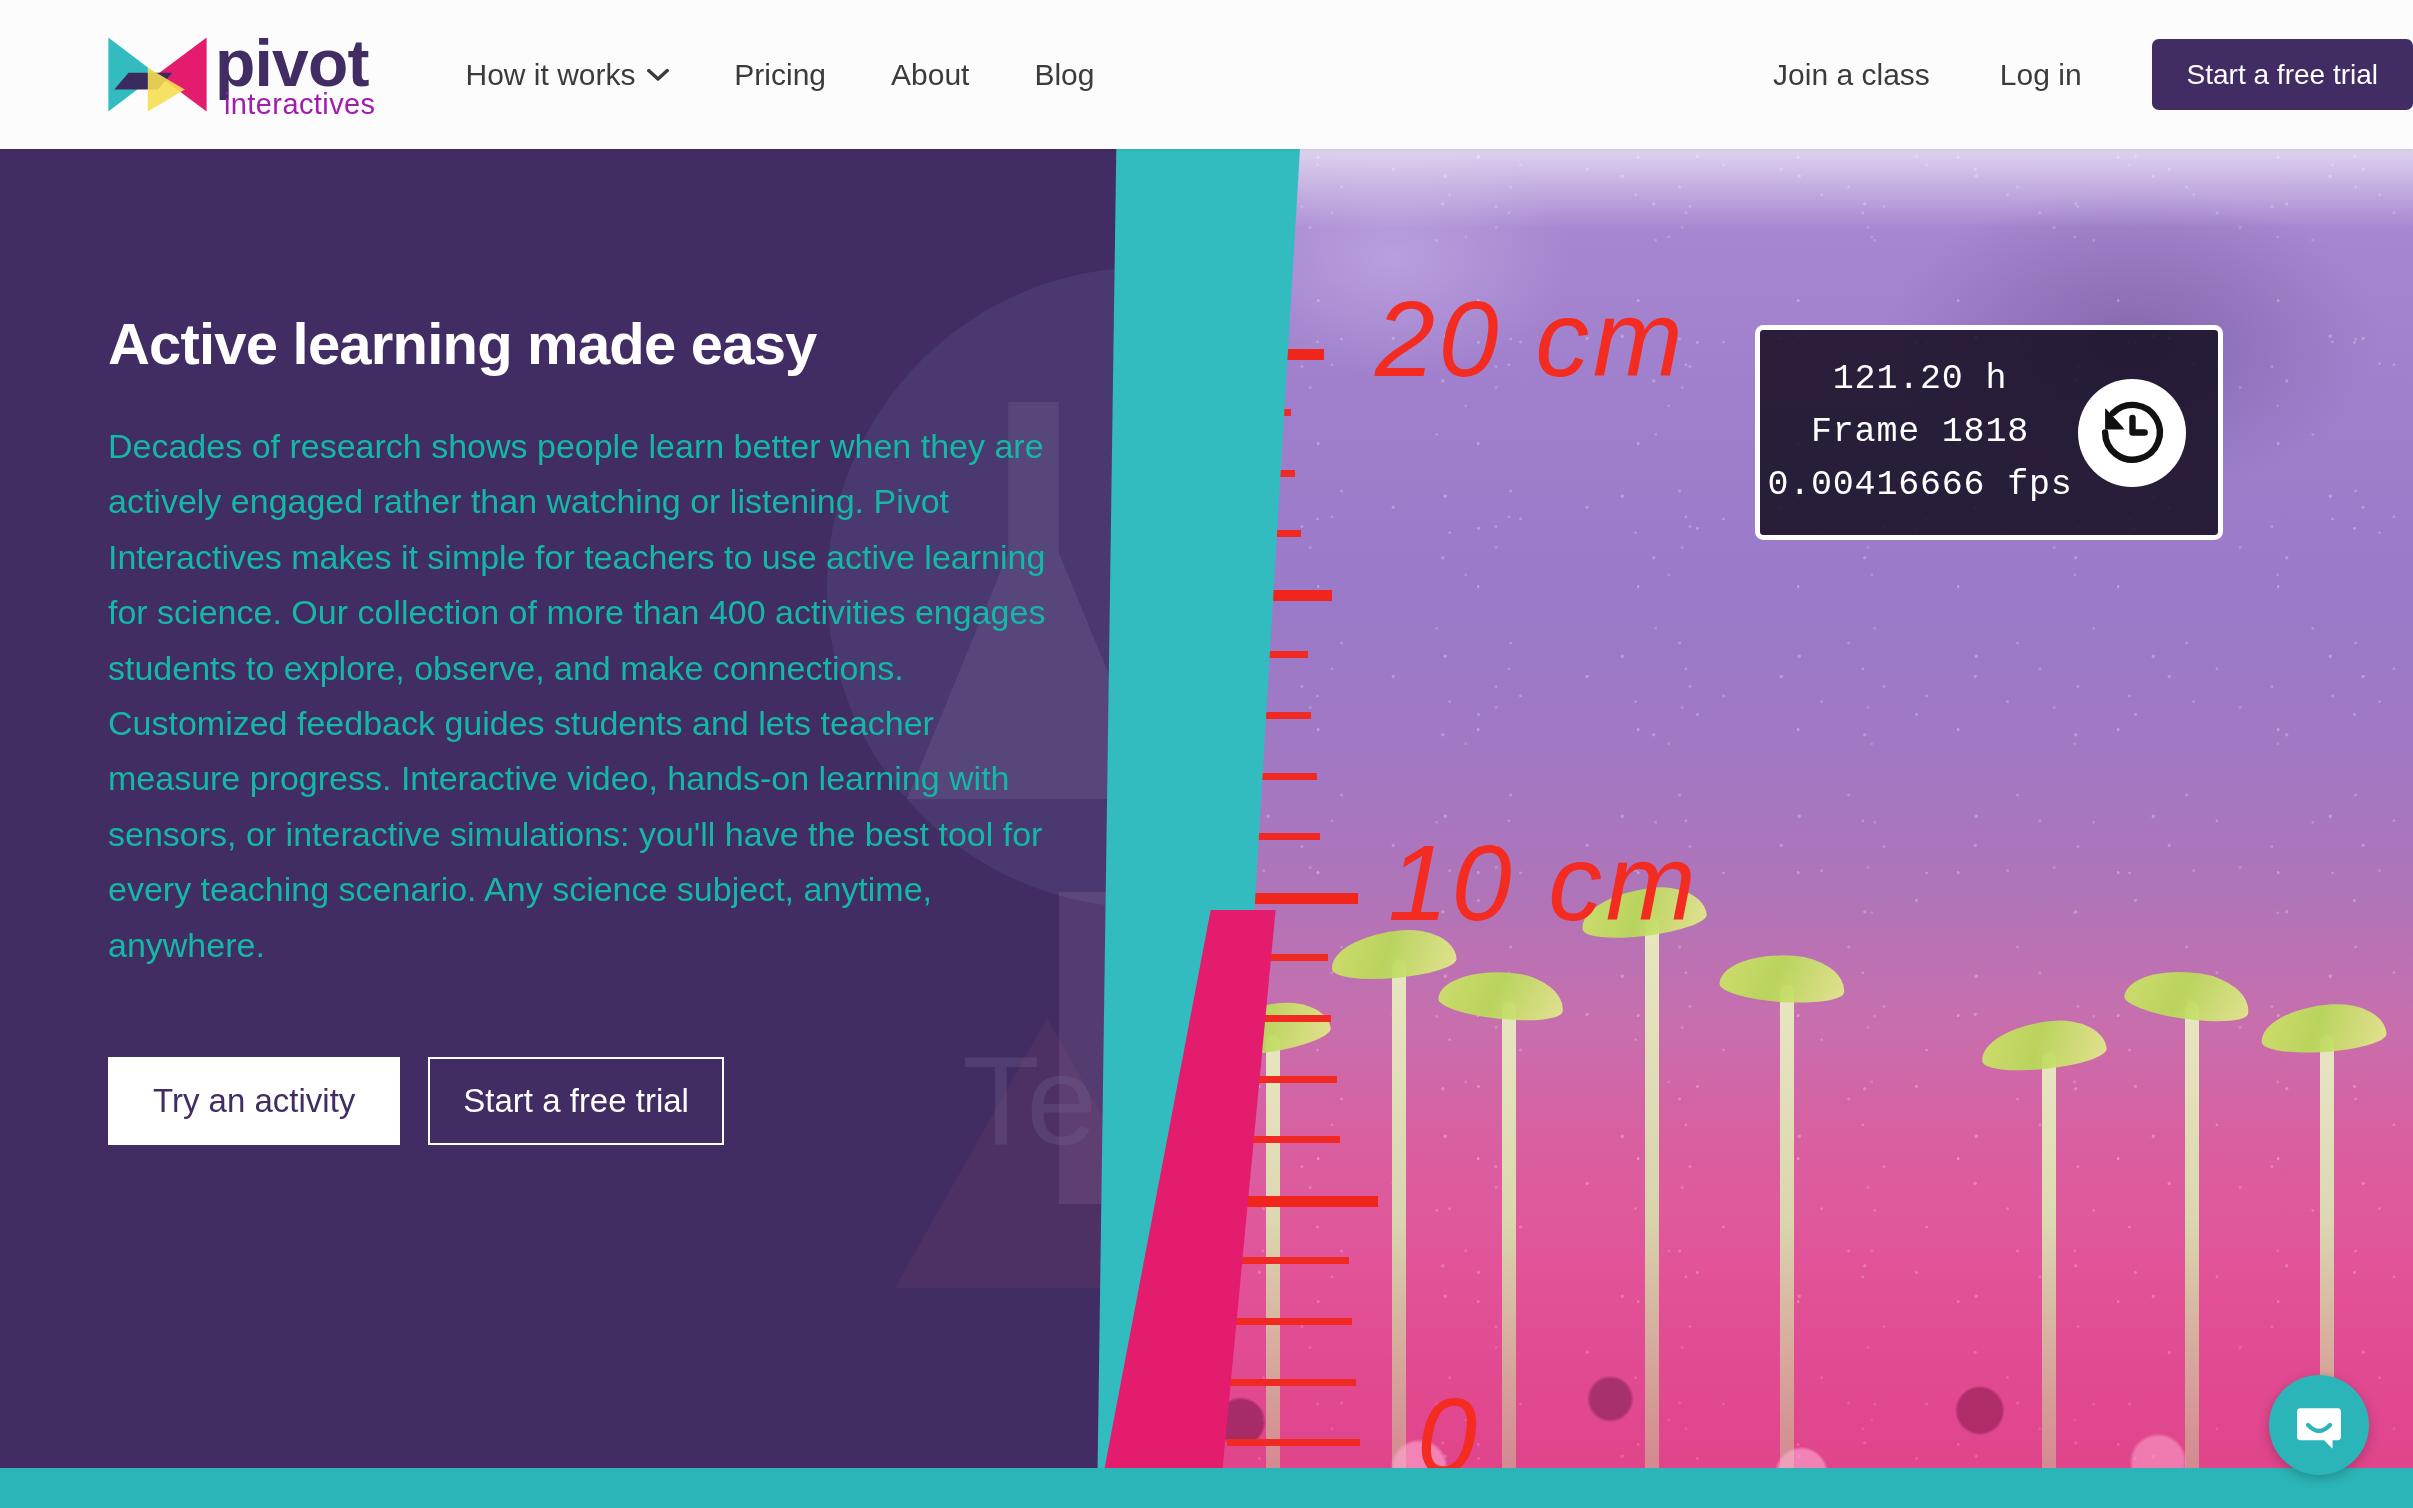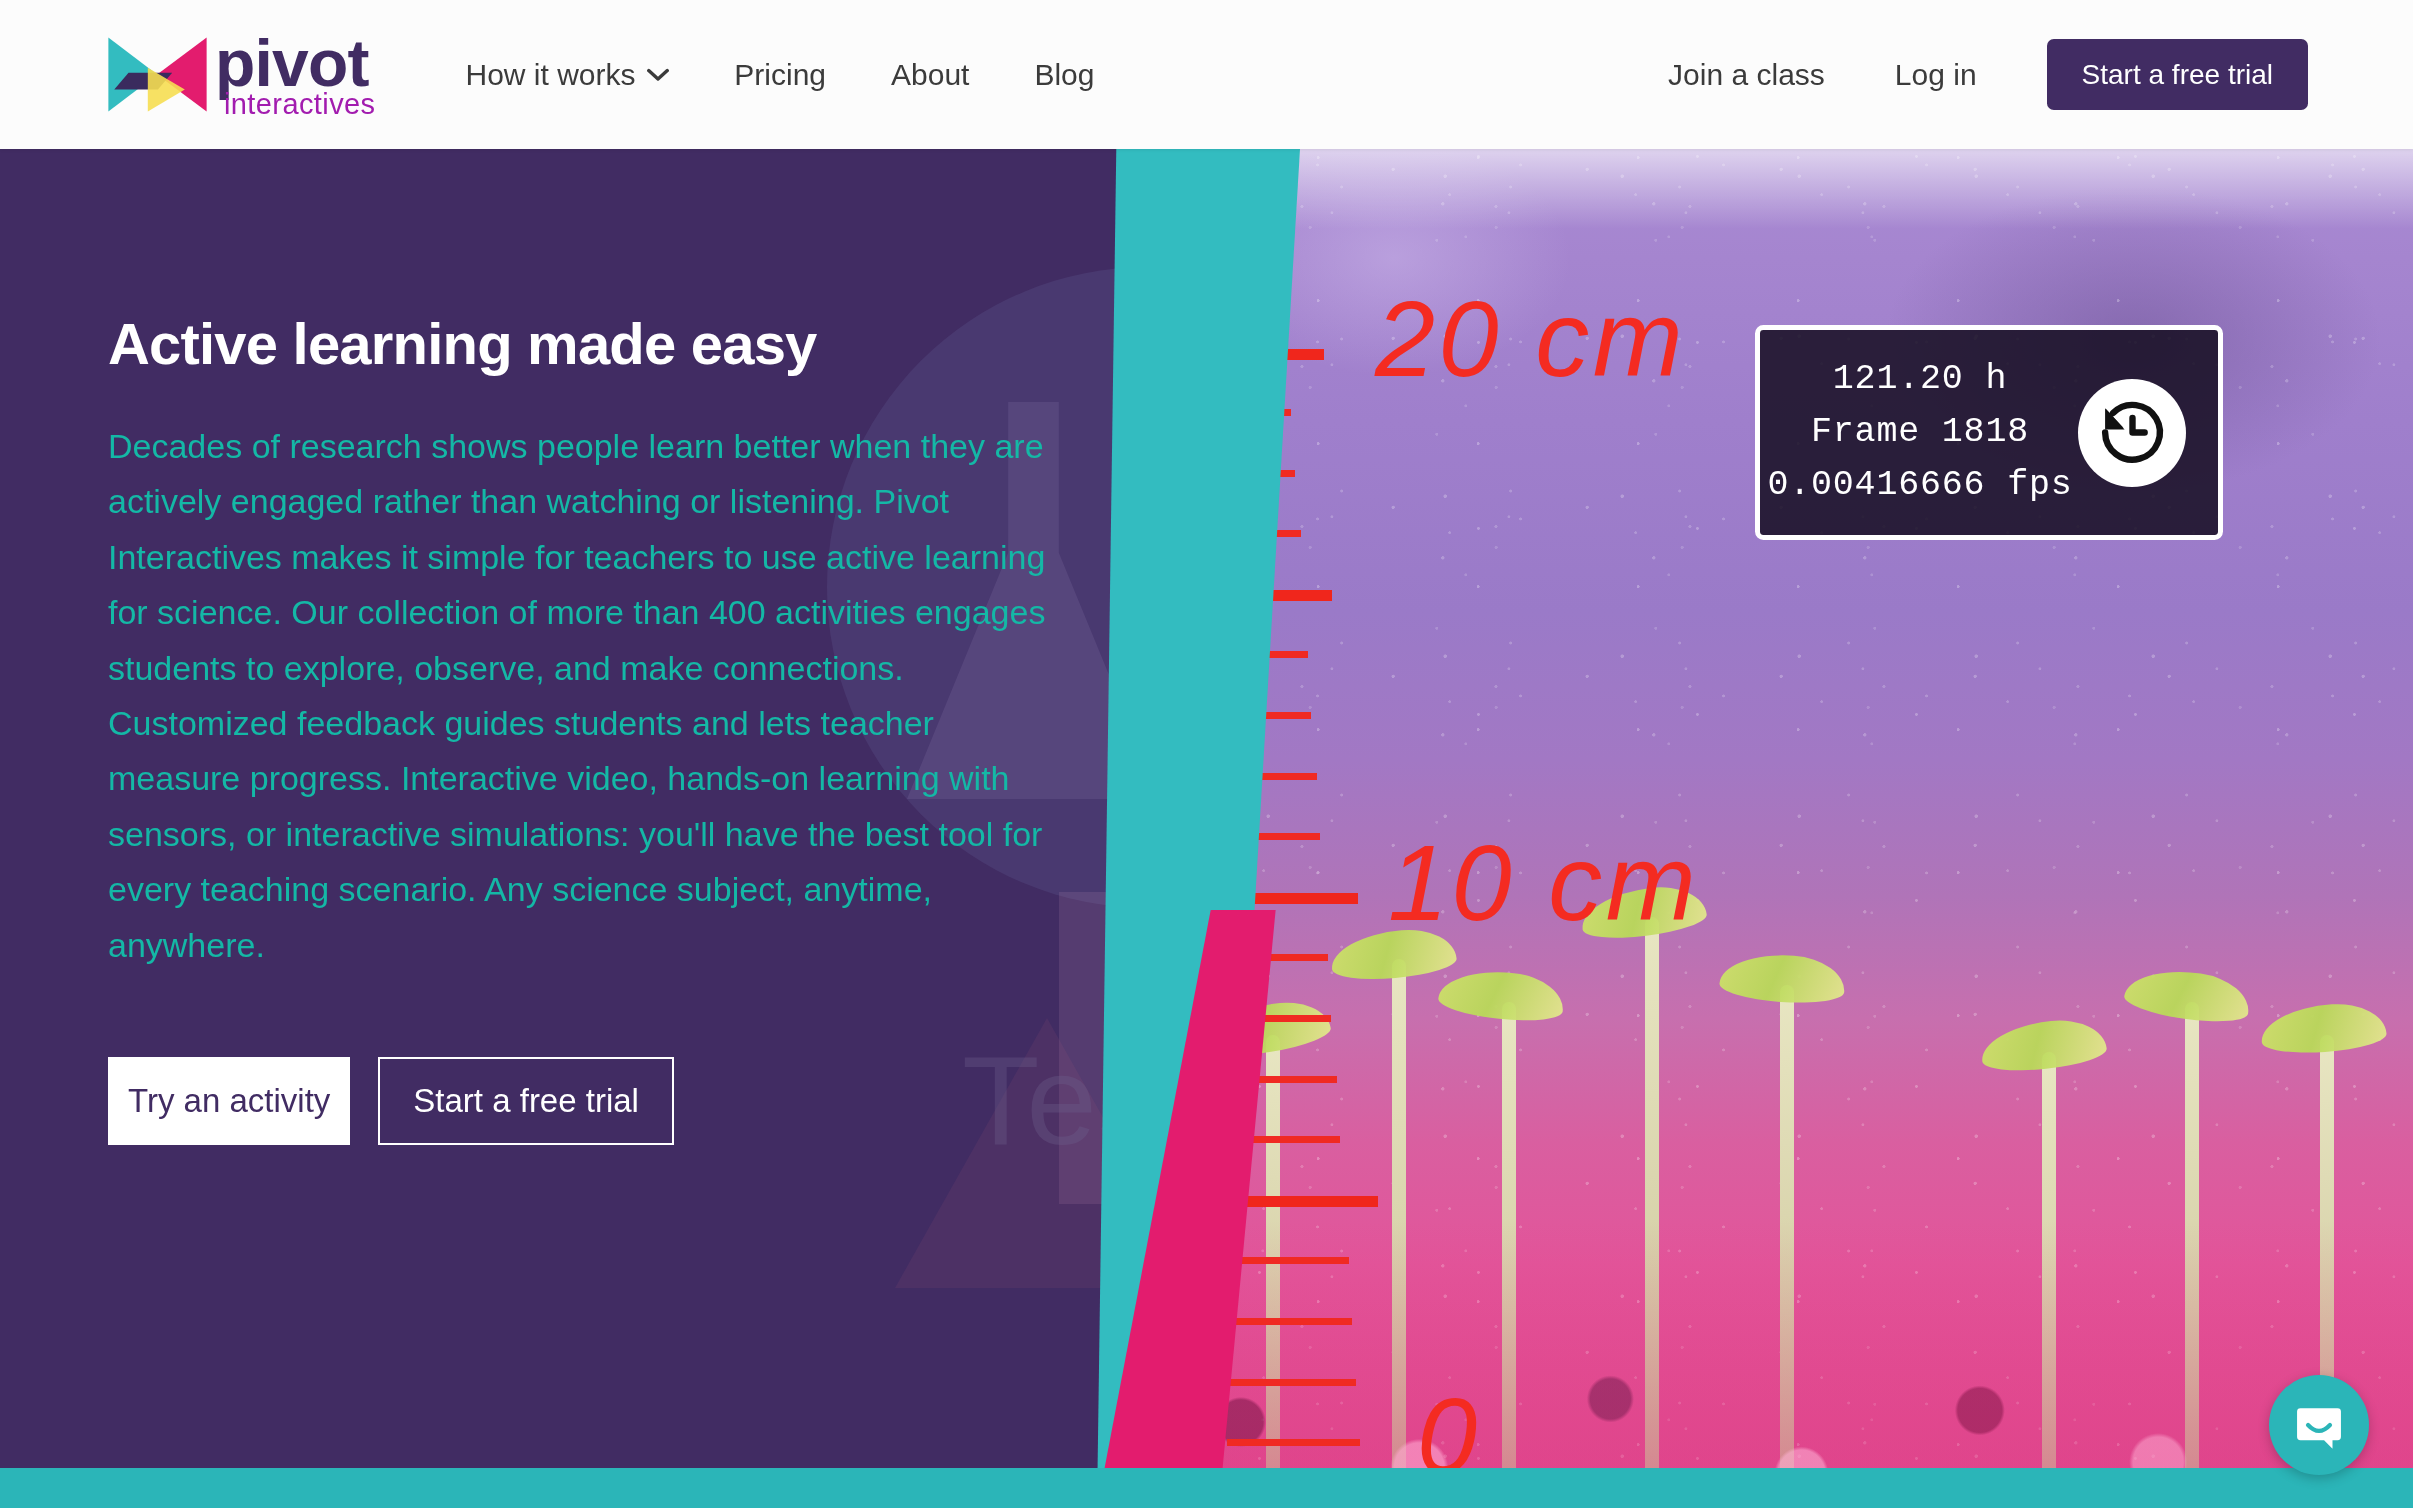--- a/index.html
+++ b/index.html
@@ -37,21 +37,21 @@
   }
 
   .mainnav { display: flex; align-items: center; margin-left: 78px; }
   .navitem {
     font-size: 30px; color: #3b3b3b; margin-right: 65px;
     cursor: pointer; display: flex; align-items: center; white-space: nowrap;
   }
   .chev { margin-left: 11.8px; font-size: 22px; line-height: 1; display: inline-block; }
 
   .rightnav {
-    margin-left: auto; margin-right: 105px;
+    margin-left: auto; 
     display: flex; align-items: center; justify-content: space-between;
   }
   .rightlink {
     font-size: 30px; color: #3b3b3b; margin-right: 70px;
     cursor: pointer; white-space: nowrap;
   }
   .trial-btn {
     background: #412C63; color: #fff;
     font-size: 28px; padding: 19.4px 35px;
     border-radius: 6.8px; border: none; cursor: pointer;
@@ -98,21 +98,21 @@
     font-size: 58px; font-weight: 700; color: #ffffff;
     letter-spacing: -0.8px; line-height: 1.05;
   }
   .hero-para {
     margin-top: 44px; font-size: 34px; color: #14b8a6;
     line-height: 1.63; font-weight: 400;
   }
   .hero-btns { display: flex; margin-top: 84px; }
   .btn-light {
     background: #ffffff; color: #412C63;
-    font-size: 33px; padding: 23px 19px;
+    font-size: 33px; padding: 23px 44px;
     border: 1.7px solid #ffffff; cursor: pointer;
     font-family: "Liberation Sans", sans-serif; white-space: nowrap;
   }
   .btn-ghost {
     background: transparent; color: #ffffff;
     font-size: 33px; padding: 23px 33px; margin-left: 28px;
     border: 2.5px solid #ffffff; cursor: pointer;
     font-family: "Liberation Sans", sans-serif; white-space: nowrap;
   }
 

